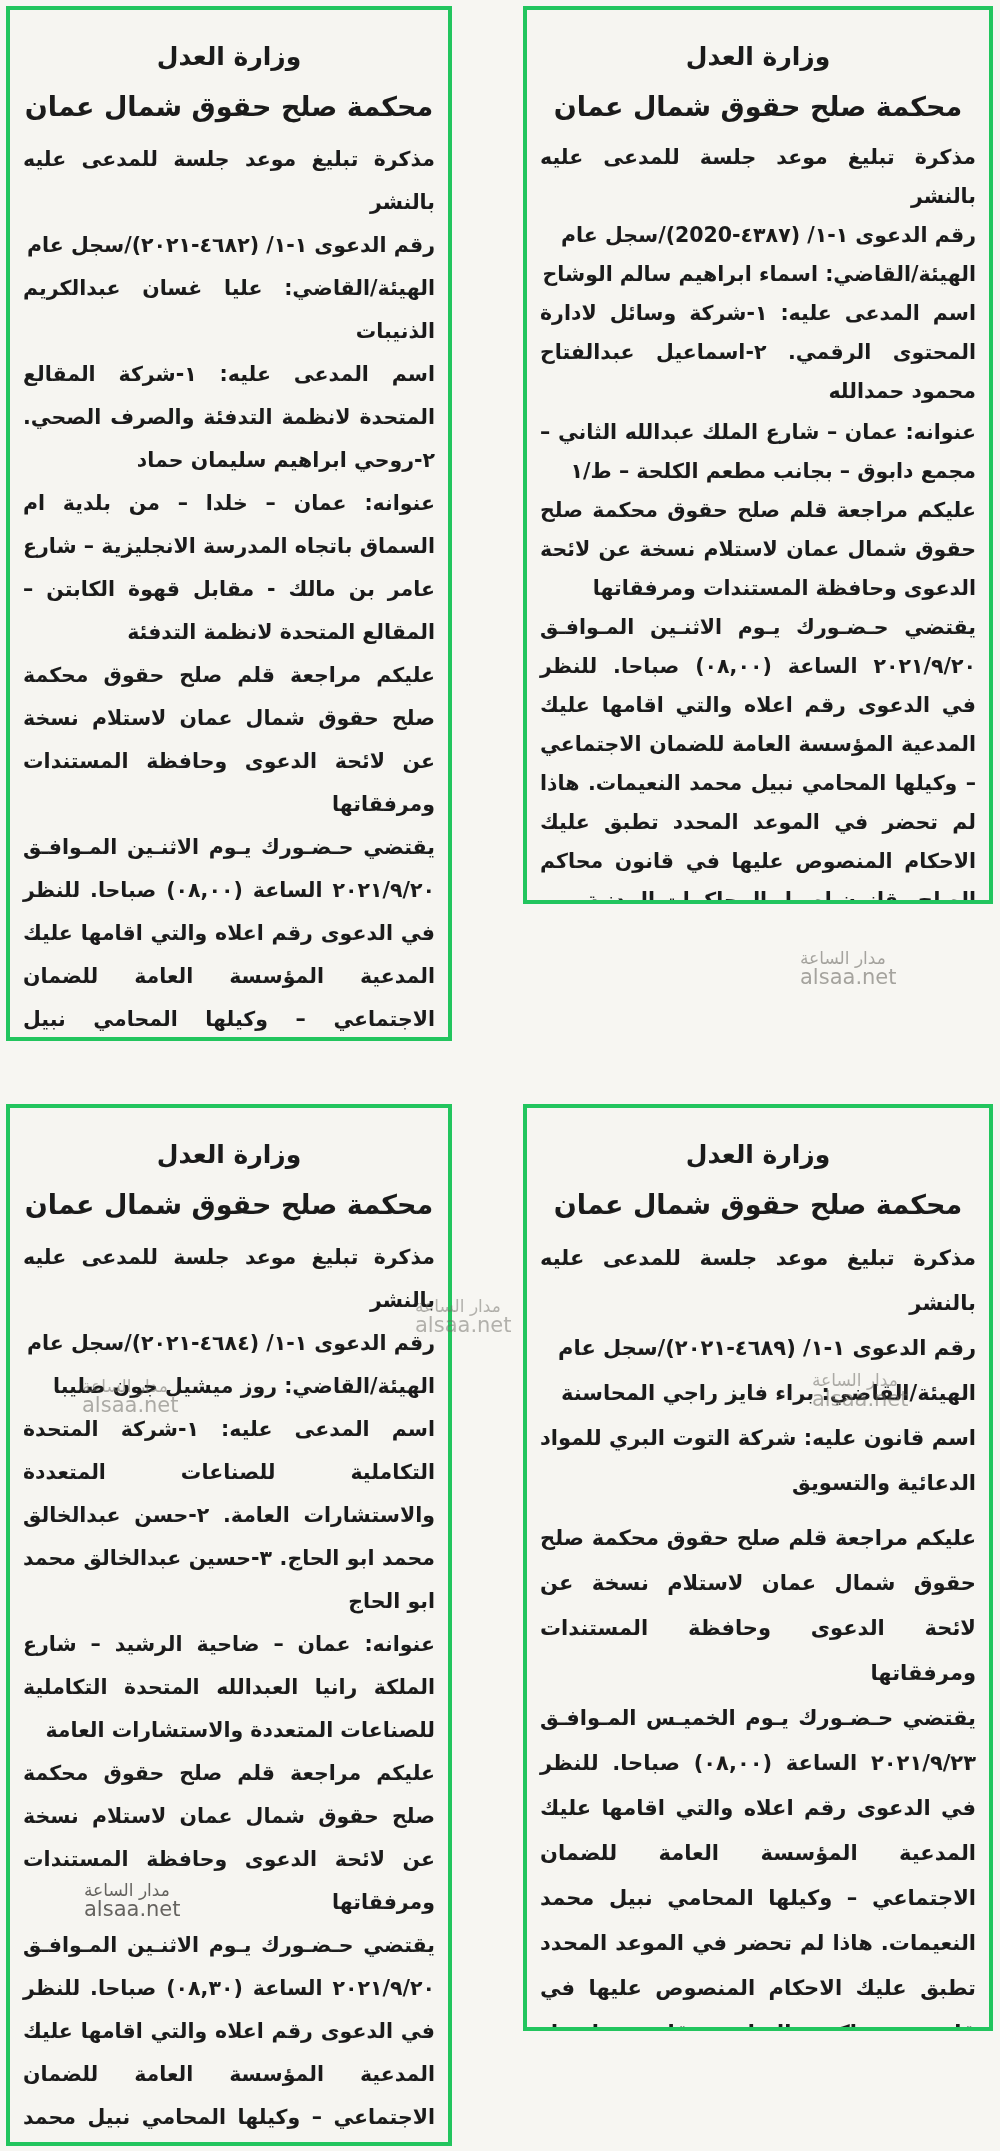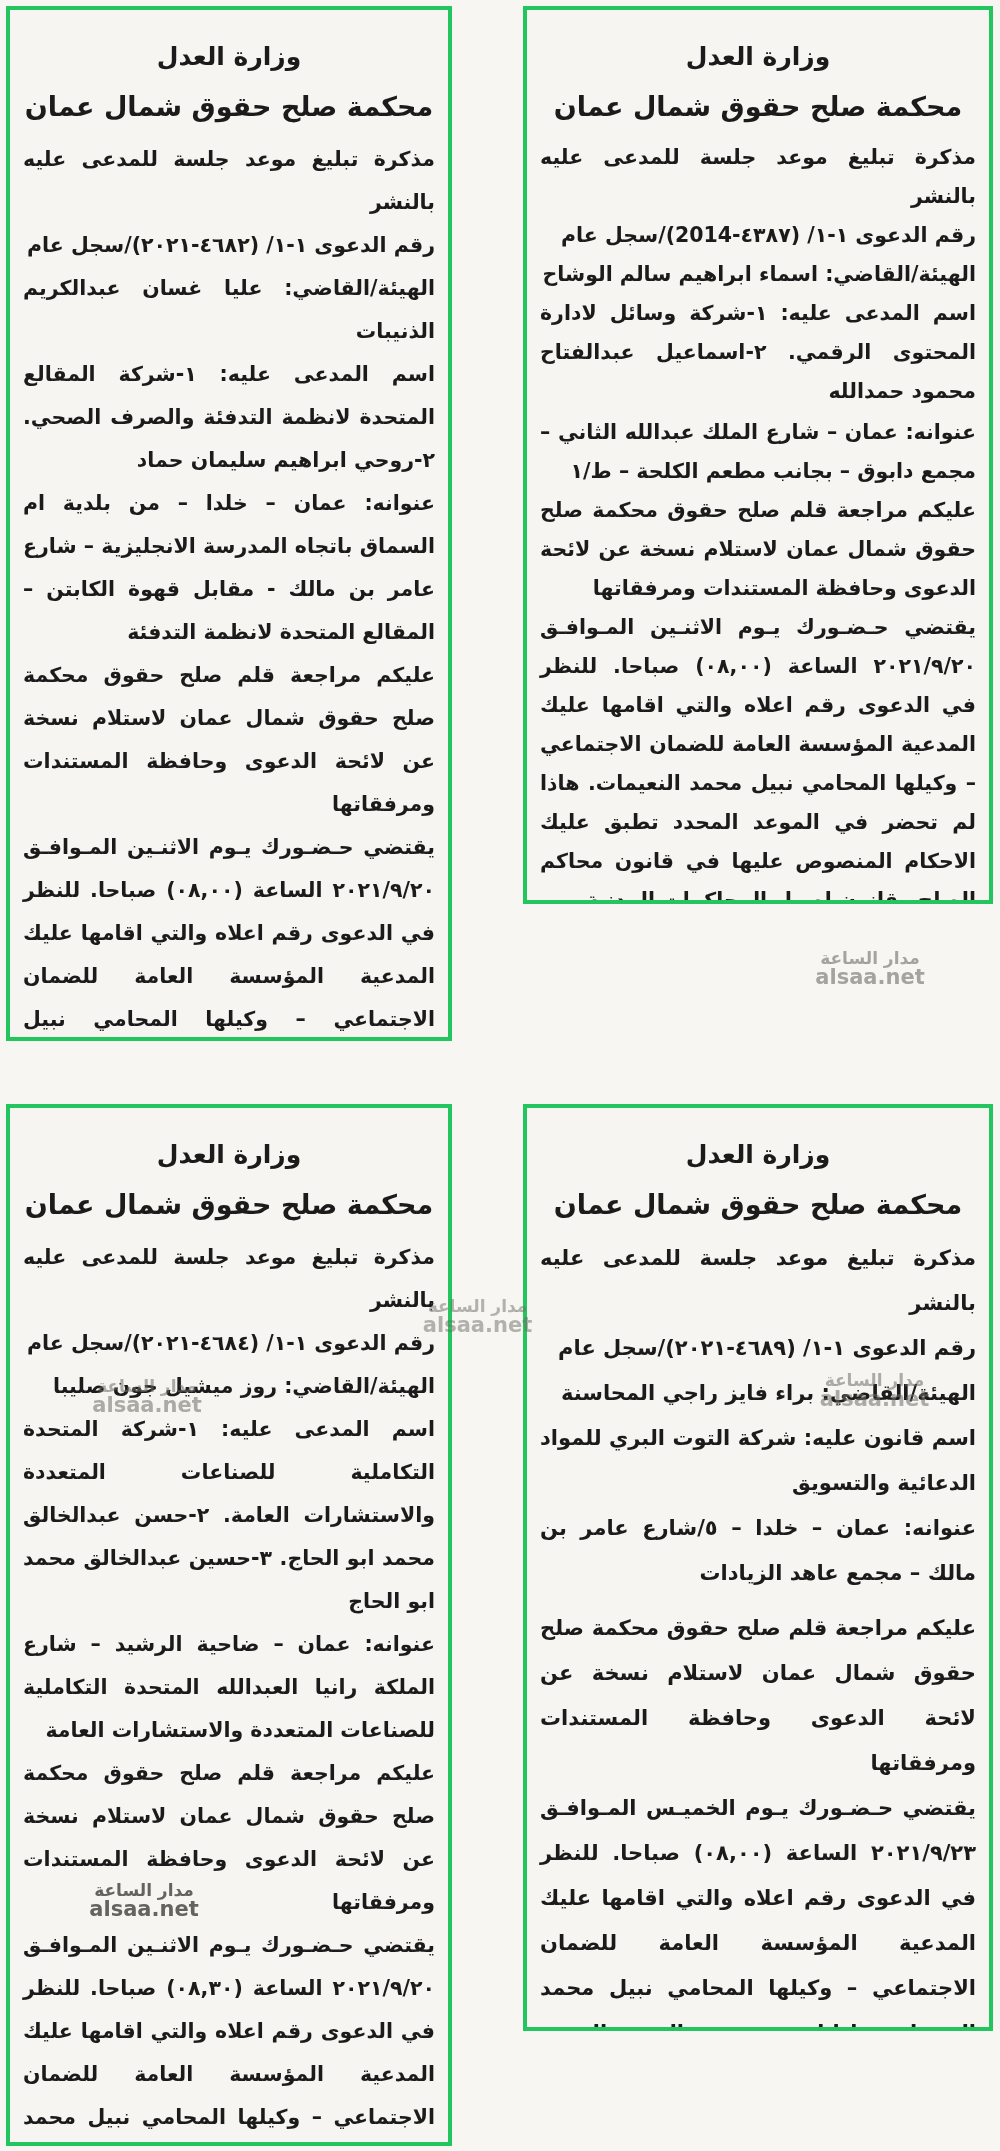--- a/index.html
+++ b/index.html
@@ -51,22 +51,22 @@
     text-align: justify;
   }
   .b1 .para, .b3 .para { font-size: 20.5px; line-height: 43px; }
   .b2 .para            { font-size: 20.5px; line-height: 39px; }
   .b4 .para            { font-size: 21px;   line-height: 45px; }
   .b2 .address-line    { margin-top: 2px; }
   .b4 .clerk-note      { margin-top: 10px; }
 
   .wm {
     position: absolute;
-    text-align: center;
-    font-weight: 700;
+    text-align: left;
+    font-weight: 400;
     z-index: 5;
     pointer-events: none;
   }
   .wm .ar { display: block; font-size: 17px; line-height: 20px; }
   .wm .en { display: block; font-size: 21px; line-height: 19px; direction: ltr; }
   .w1 { left: 800px; top: 948px;  width: 140px; color: rgba(110,108,102,.60); }
   .w2 { left: 82px;  top: 1376px; width: 130px; color: rgba(110,108,102,.55); }
   .w3 { left: 415px; top: 1296px; width: 125px; color: rgba(110,108,102,.50); }
   .w4 { left: 812px; top: 1370px; width: 125px; color: rgba(110,108,102,.55); }
   .w5 { left: 84px;  top: 1880px; width: 120px; color: rgba(75,73,69,.85); }
@@ -85,21 +85,21 @@
     <p class="para defendant">اسم المدعى عليه: ١-شركة المقالع المتحدة لانظمة التدفئة والصرف الصحي. ٢-روحي ابراهيم سليمان حماد</p>
     <p class="para address-line">عنوانه: عمان – خلدا – من بلدية ام السماق باتجاه المدرسة الانجليزية – شارع عامر بن مالك - مقابل قهوة الكابتن – المقالع المتحدة لانظمة التدفئة</p>
     <p class="para clerk-note">عليكم مراجعة قلم صلح حقوق محكمة صلح حقوق شمال عمان لاستلام نسخة عن لائحة الدعوى وحافظة المستندات ومرفقاتها</p>
     <p class="para summons">يقتضي حـضـورك يـوم الاثنـين المـوافـق ٢٠٢١/٩/٢٠ الساعة (٠٨,٠٠) صباحا. للنظر في الدعوى رقم اعلاه والتي اقامها عليك المدعية المؤسسة العامة للضمان الاجتماعي – وكيلها المحامي نبيل النعيمات. هاذا لم تحضر في الموعد المحدد تطبق عليك الاحكام المنصوص عليها في قانون محاكم الصلح وقانون اصول المحاكمات المدنية.</p>
   </section>
 
   <section class="notice b2">
     <h2 class="t1">وزارة العدل</h2>
     <h3 class="t2">محكمة صلح حقوق شمال عمان</h3>
     <p class="para memo-title">مذكرة تبليغ موعد جلسة للمدعى عليه بالنشر</p>
-    <p class="para case-number">رقم الدعوى ١-١/ (٤٣٨٧-2014)/سجل عام</p>
+    <p class="para case-number">رقم الدعوى ١-١/ (٤٣٨٧-2020)/سجل عام</p>
     <p class="para judge-line">الهيئة/القاضي: اسماء ابراهيم سالم الوشاح</p>
     <p class="para defendant">اسم المدعى عليه: ١-شركة وسائل لادارة المحتوى الرقمي. ٢-اسماعيل عبدالفتاح محمود حمدالله</p>
     <p class="para address-line">عنوانه: عمان – شارع الملك عبدالله الثاني – مجمع دابوق – بجانب مطعم الكلحة – ط/١</p>
     <p class="para clerk-note">عليكم مراجعة قلم صلح حقوق محكمة صلح حقوق شمال عمان لاستلام نسخة عن لائحة الدعوى وحافظة المستندات ومرفقاتها</p>
     <p class="para summons">يقتضي حـضـورك يـوم الاثنـين المـوافـق ٢٠٢١/٩/٢٠ الساعة (٠٨,٠٠) صباحا. للنظر في الدعوى رقم اعلاه والتي اقامها عليك المدعية المؤسسة العامة للضمان الاجتماعي – وكيلها المحامي نبيل محمد النعيمات. هاذا لم تحضر في الموعد المحدد تطبق عليك الاحكام المنصوص عليها في قانون محاكم الصلح وقانون اصول المحاكمات المدنية.</p>
   </section>
 
   <section class="notice b3">
     <h2 class="t1">وزارة العدل</h2>
     <h3 class="t2">محكمة صلح حقوق شمال عمان</h3>
@@ -112,21 +112,20 @@
     <p class="para summons">يقتضي حـضـورك يـوم الاثنـين المـوافـق ٢٠٢١/٩/٢٠ الساعة (٠٨,٣٠) صباحا. للنظر في الدعوى رقم اعلاه والتي اقامها عليك المدعية المؤسسة العامة للضمان الاجتماعي – وكيلها المحامي نبيل محمد النعيمات. هاذا لم تحضر في الموعد المحدد تطبق عليك الاحكام المنصوص عليها في قانون محاكم الصلح وقانون اصول المحاكمات المدنية.</p>
   </section>
 
   <section class="notice b4">
     <h2 class="t1">وزارة العدل</h2>
     <h3 class="t2">محكمة صلح حقوق شمال عمان</h3>
     <p class="para memo-title">مذكرة تبليغ موعد جلسة للمدعى عليه بالنشر</p>
     <p class="para case-number">رقم الدعوى ١-١/ (٤٦٨٩-٢٠٢١)/سجل عام</p>
     <p class="para judge-line">الهيئة/القاضي: براء فايز راجي المحاسنة</p>
     <p class="para defendant">اسم قانون عليه: شركة التوت البري للمواد الدعائية والتسويق</p>
-    <p class="para address-line">عنوانه: عمان – خلدا – ٥/شارع عامر بن مالك – مجمع عاهد الزيادات</p>
     <p class="para clerk-note">عليكم مراجعة قلم صلح حقوق محكمة صلح حقوق شمال عمان لاستلام نسخة عن لائحة الدعوى وحافظة المستندات ومرفقاتها</p>
     <p class="para summons">يقتضي حـضـورك يـوم الخميـس المـوافـق ٢٠٢١/٩/٢٣ الساعة (٠٨,٠٠) صباحا. للنظر في الدعوى رقم اعلاه والتي اقامها عليك المدعية المؤسسة العامة للضمان الاجتماعي – وكيلها المحامي نبيل محمد النعيمات. هاذا لم تحضر في الموعد المحدد تطبق عليك الاحكام المنصوص عليها في قانون محاكم الصلح وقانون اصول المحاكمات المدنية.</p>
   </section>
 
   <div class="wm w1">
     <span class="ar">مدار الساعة</span>
     <span class="en">alsaa.net</span>
   </div>
   <div class="wm w2">
     <span class="ar">مدار الساعة</span>

